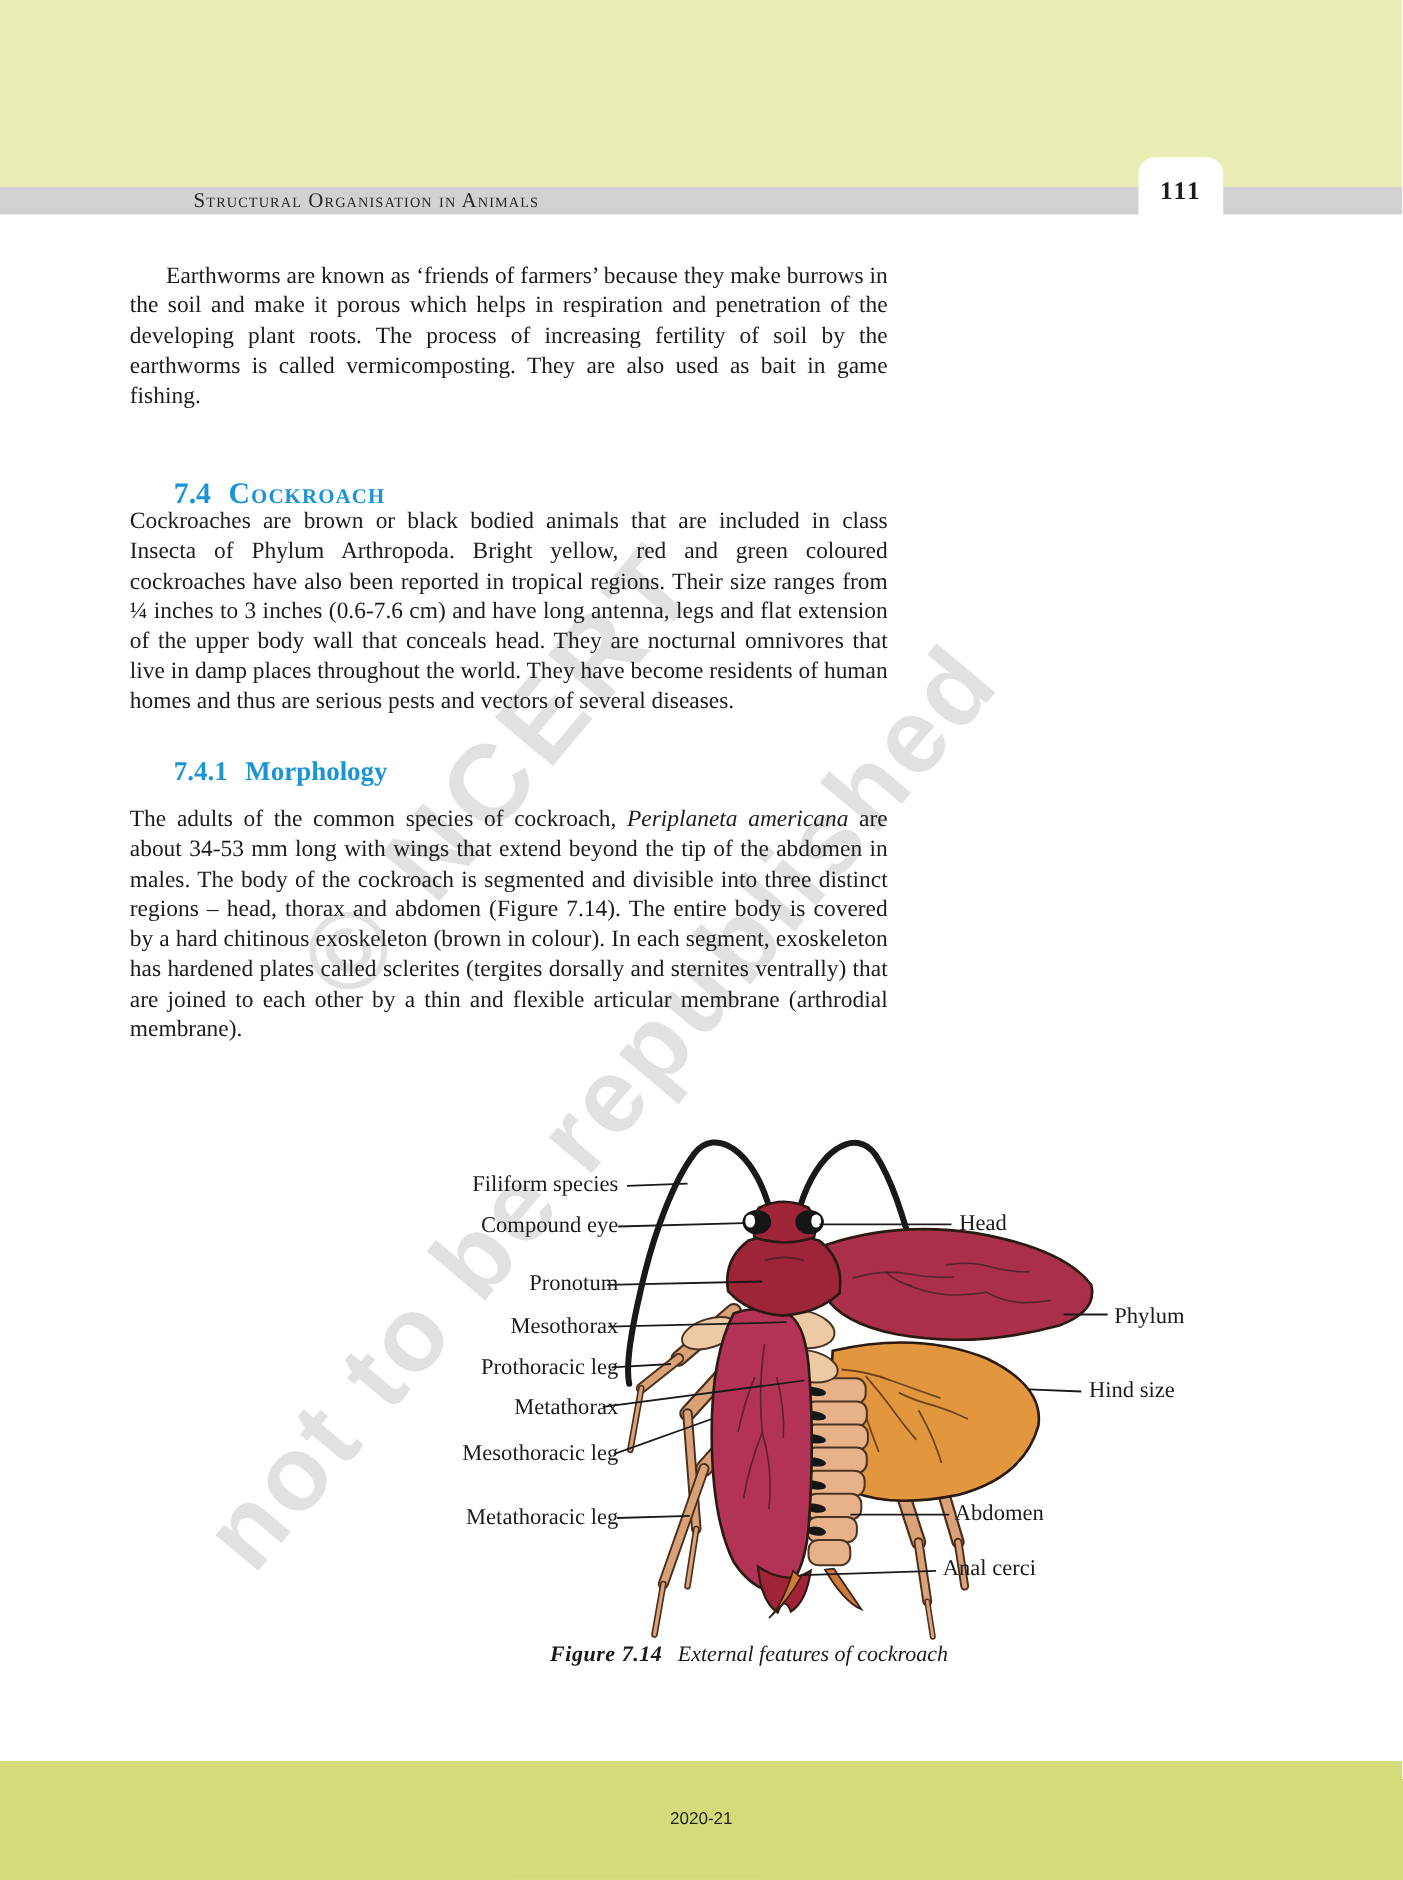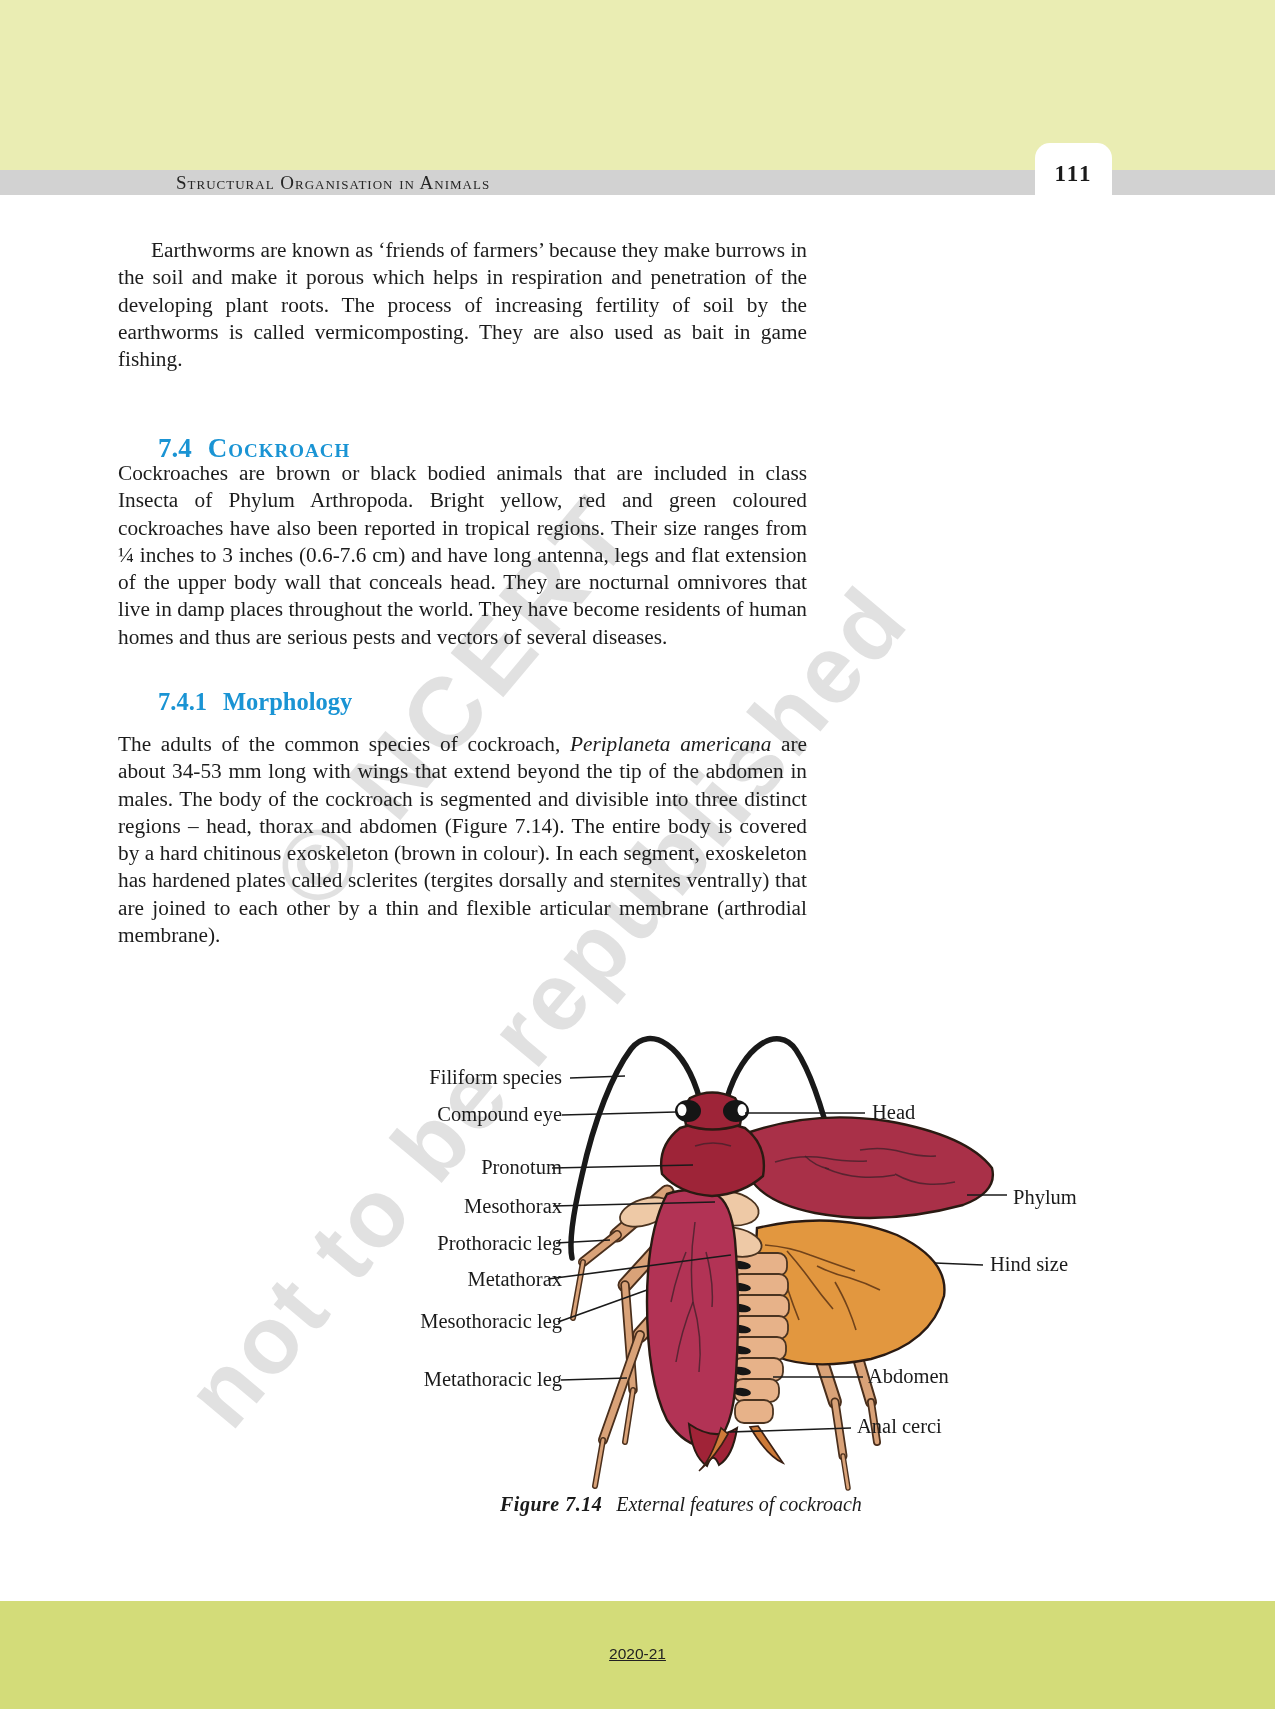--- a/index.html
+++ b/index.html
@@ -23,21 +23,21 @@
   
   .band-top{position:absolute;left:0;top:0;width:100%;height:170px;background:var(--band-top);z-index:3;}
   .band-header{position:absolute;left:0;top:170px;width:100%;height:25px;background:var(--band-header);z-index:3;}
   .chapter-title{position:absolute;left:176px;top:0;line-height:25px;font-size:19px;
         font-variant:small-caps;letter-spacing:1px;color:#262626;}
   .page-num-box{position:absolute;left:1035px;top:143px;width:77px;height:58px;background:#ffffff;
         border-radius:15px 15px 0 0;z-index:4;text-align:center;}
   .page-num{display:block;padding-top:18px;font-size:23px;font-weight:bold;letter-spacing:2px;color:#1a1a1a;}
   .band-bottom{position:absolute;left:0;top:1601px;width:100%;height:108px;background:var(--band-bottom);z-index:3;}
   .edition-year{position:absolute;left:0;top:44px;width:100%;text-align:center;
-        font-family:"Liberation Sans","DejaVu Sans",sans-serif;font-size:15.5px;color:#222;text-decoration:underline;}
+        font-family:"Liberation Sans","DejaVu Sans",sans-serif;font-size:15.5px;color:#222;}
   
   .wm{position:absolute;white-space:nowrap;z-index:1;color:rgba(90,90,90,0.18);
       font-family:"Liberation Sans","DejaVu Sans",sans-serif;font-weight:bold;pointer-events:none;}
   .wm1{left:338px;top:815px;font-size:100px;letter-spacing:8px;transform:rotate(-50deg);transform-origin:left bottom;}
   .wm2{left:248px;top:1338px;font-size:96px;letter-spacing:4px;transform:rotate(-50deg);transform-origin:left bottom;}
   
   .textblock{position:absolute;left:118px;width:689px;font-size:21.3px;line-height:27.3px;
         text-align:justify;color:var(--ink);z-index:2;}
   .indent{text-indent:33px;}
   .h-section{position:absolute;left:118px;z-index:2;color:var(--accent-blue);font-weight:bold;margin-left:40px;}

